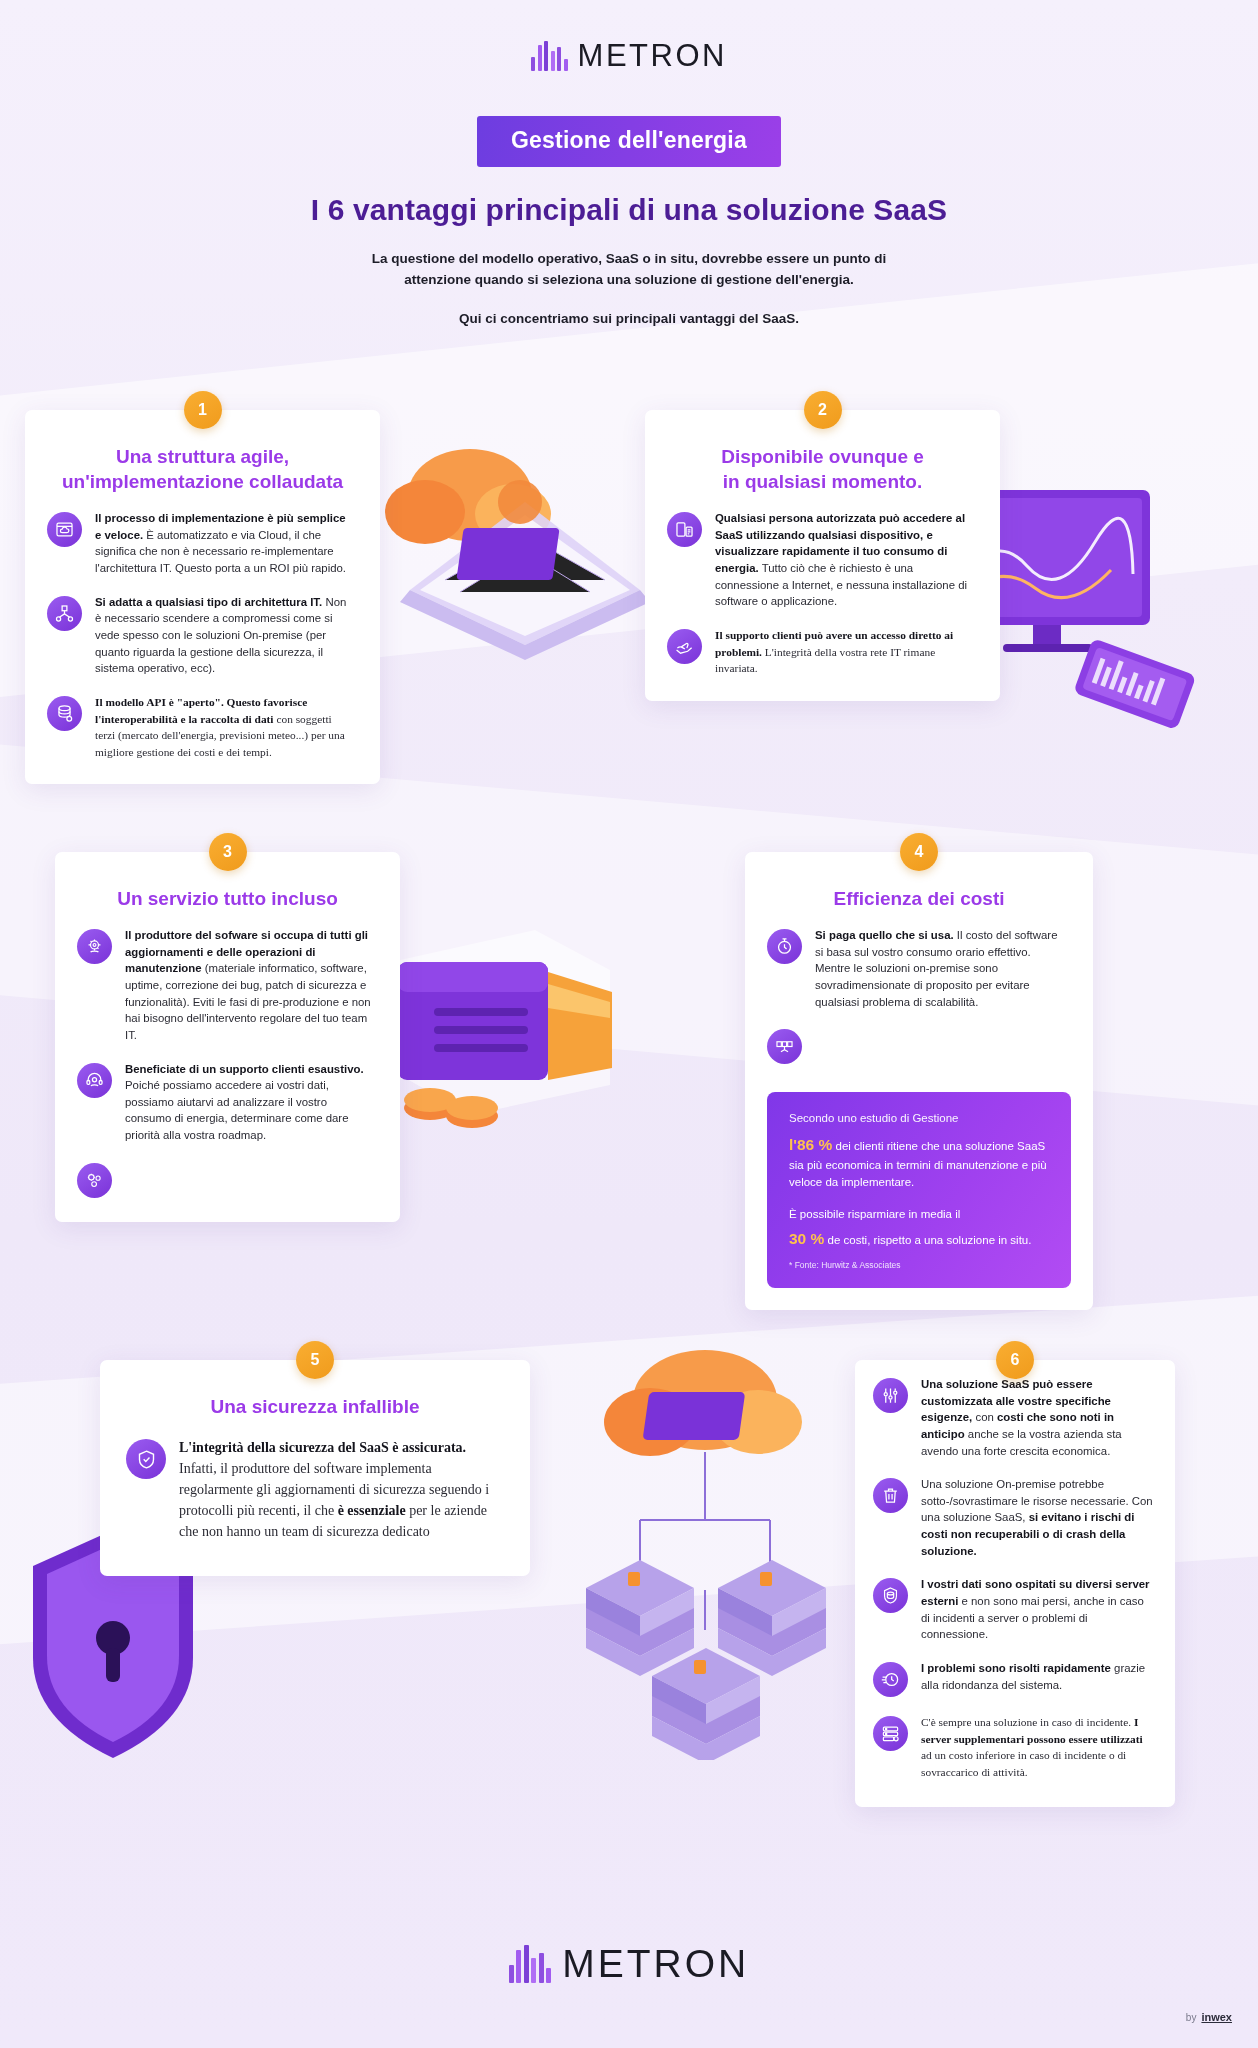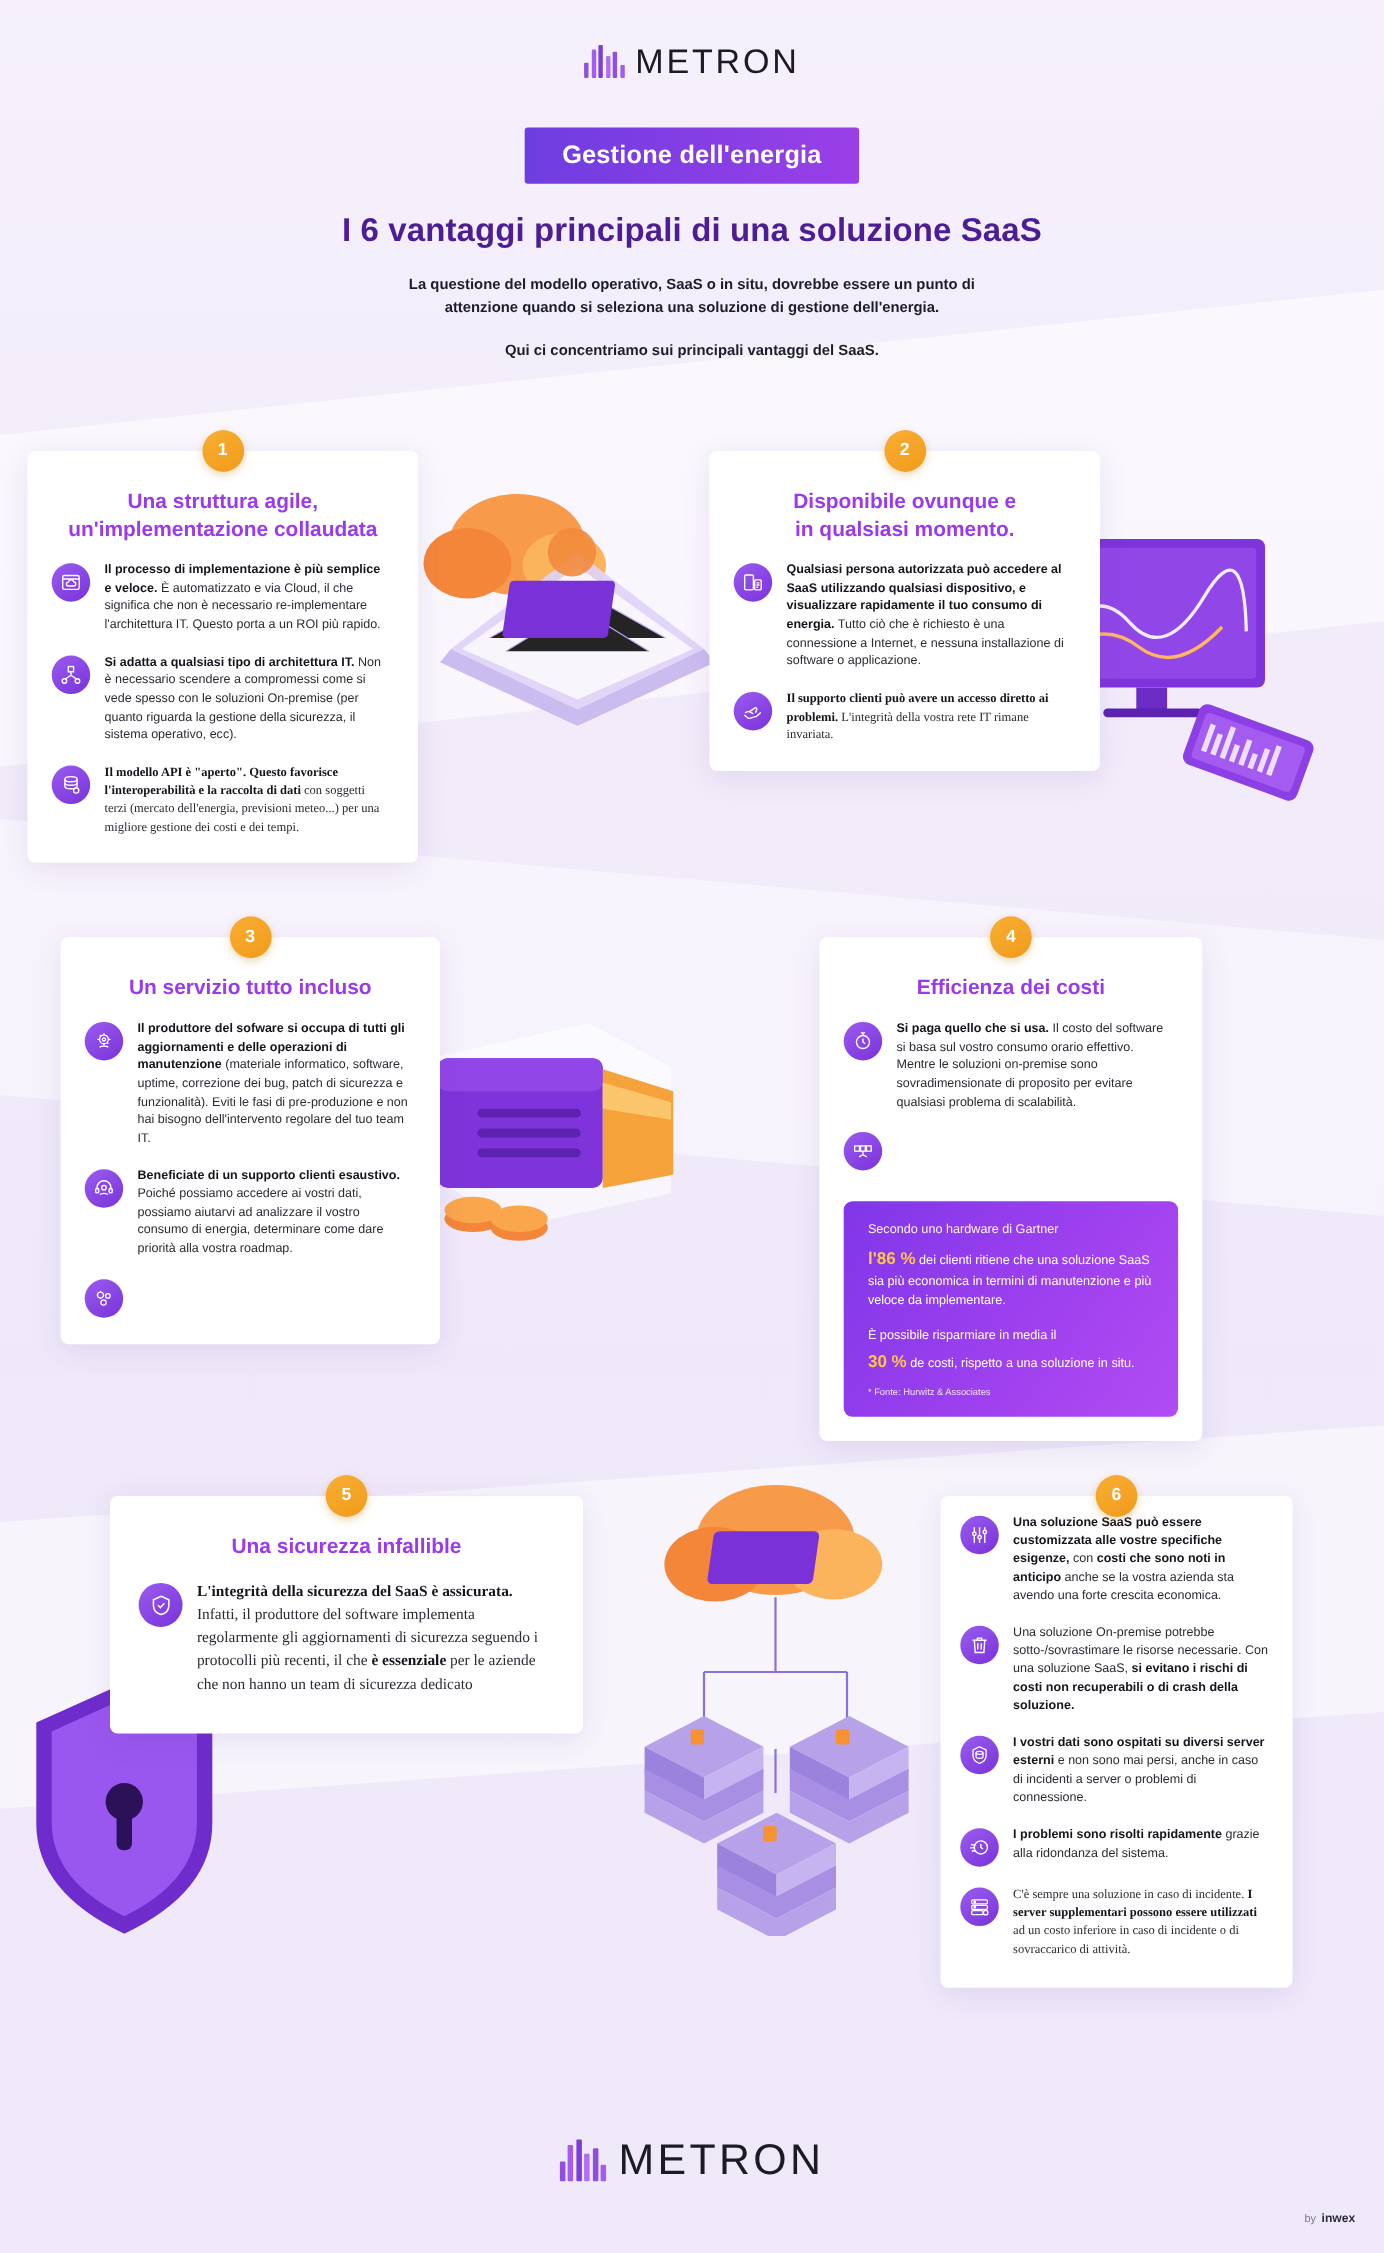--- a/index.html
+++ b/index.html
@@ -131,21 +131,21 @@
   .footer .logo-bars i:nth-child(4){height:25px;}
   .footer .logo-bars i:nth-child(5){height:30px;}
   .footer .logo-bars i:nth-child(6){height:15px;}
   .footer .logo-text { font-size:39px; letter-spacing:3px; }
 
   .byline {
     position:absolute; right:26px; bottom:25px; z-index:6;
     display:flex; align-items:center; gap:5px;
     font-size:10px; color:#7a7a8c;
   }
-  .byline .bm { font-weight:700; color:#2c2c3a; font-size:11px; }
+  .byline .bm { font-weight:700; color:#2c2c3a; font-size:11px;text-decoration:underline; }
 </style>
 </head>
 <body>
 
 <div class="band band1"></div>
 <div class="band band2"></div>
 <div class="band band3"></div>
 
 <div class="logo-wrap">
   <span class="logo-bars">
@@ -407,21 +407,21 @@
           <rect x="2.5" y="6" width="5.5" height="6"></rect>
             <rect x="9.3" y="6" width="5.4" height="6"></rect>
           <rect x="16" y="6" width="5.5" height="6"></rect>
             <path d="M12 12v4M7.5 18.5 12 16l4.5 2.5"></path>
         </svg>
       </span>
     </div>
   </div>
 
   <div class="quote">
-    <div class="q-lead">Secondo uno hardware di Gartner</div>
+    <div class="q-lead">Secondo uno estudio di Gestione</div>
     <div class="q-line">
       <span class="q-big">l'86 %</span><span> dei clienti ritiene che una soluzione SaaS sia più economica in termini di manutenzione e più veloce da implementare.</span>
     </div>
     <div class="q-gap"></div>
     <div class="q-line">È possibile risparmiare in media il</div>
     <div class="q-line">
       <span class="q-big">30 %</span><span> de costi, rispetto a una soluzione in situ.</span>
     </div>
     <div class="q-src">* Fonte: Hurwitz &amp; Associates</div>
   </div>

